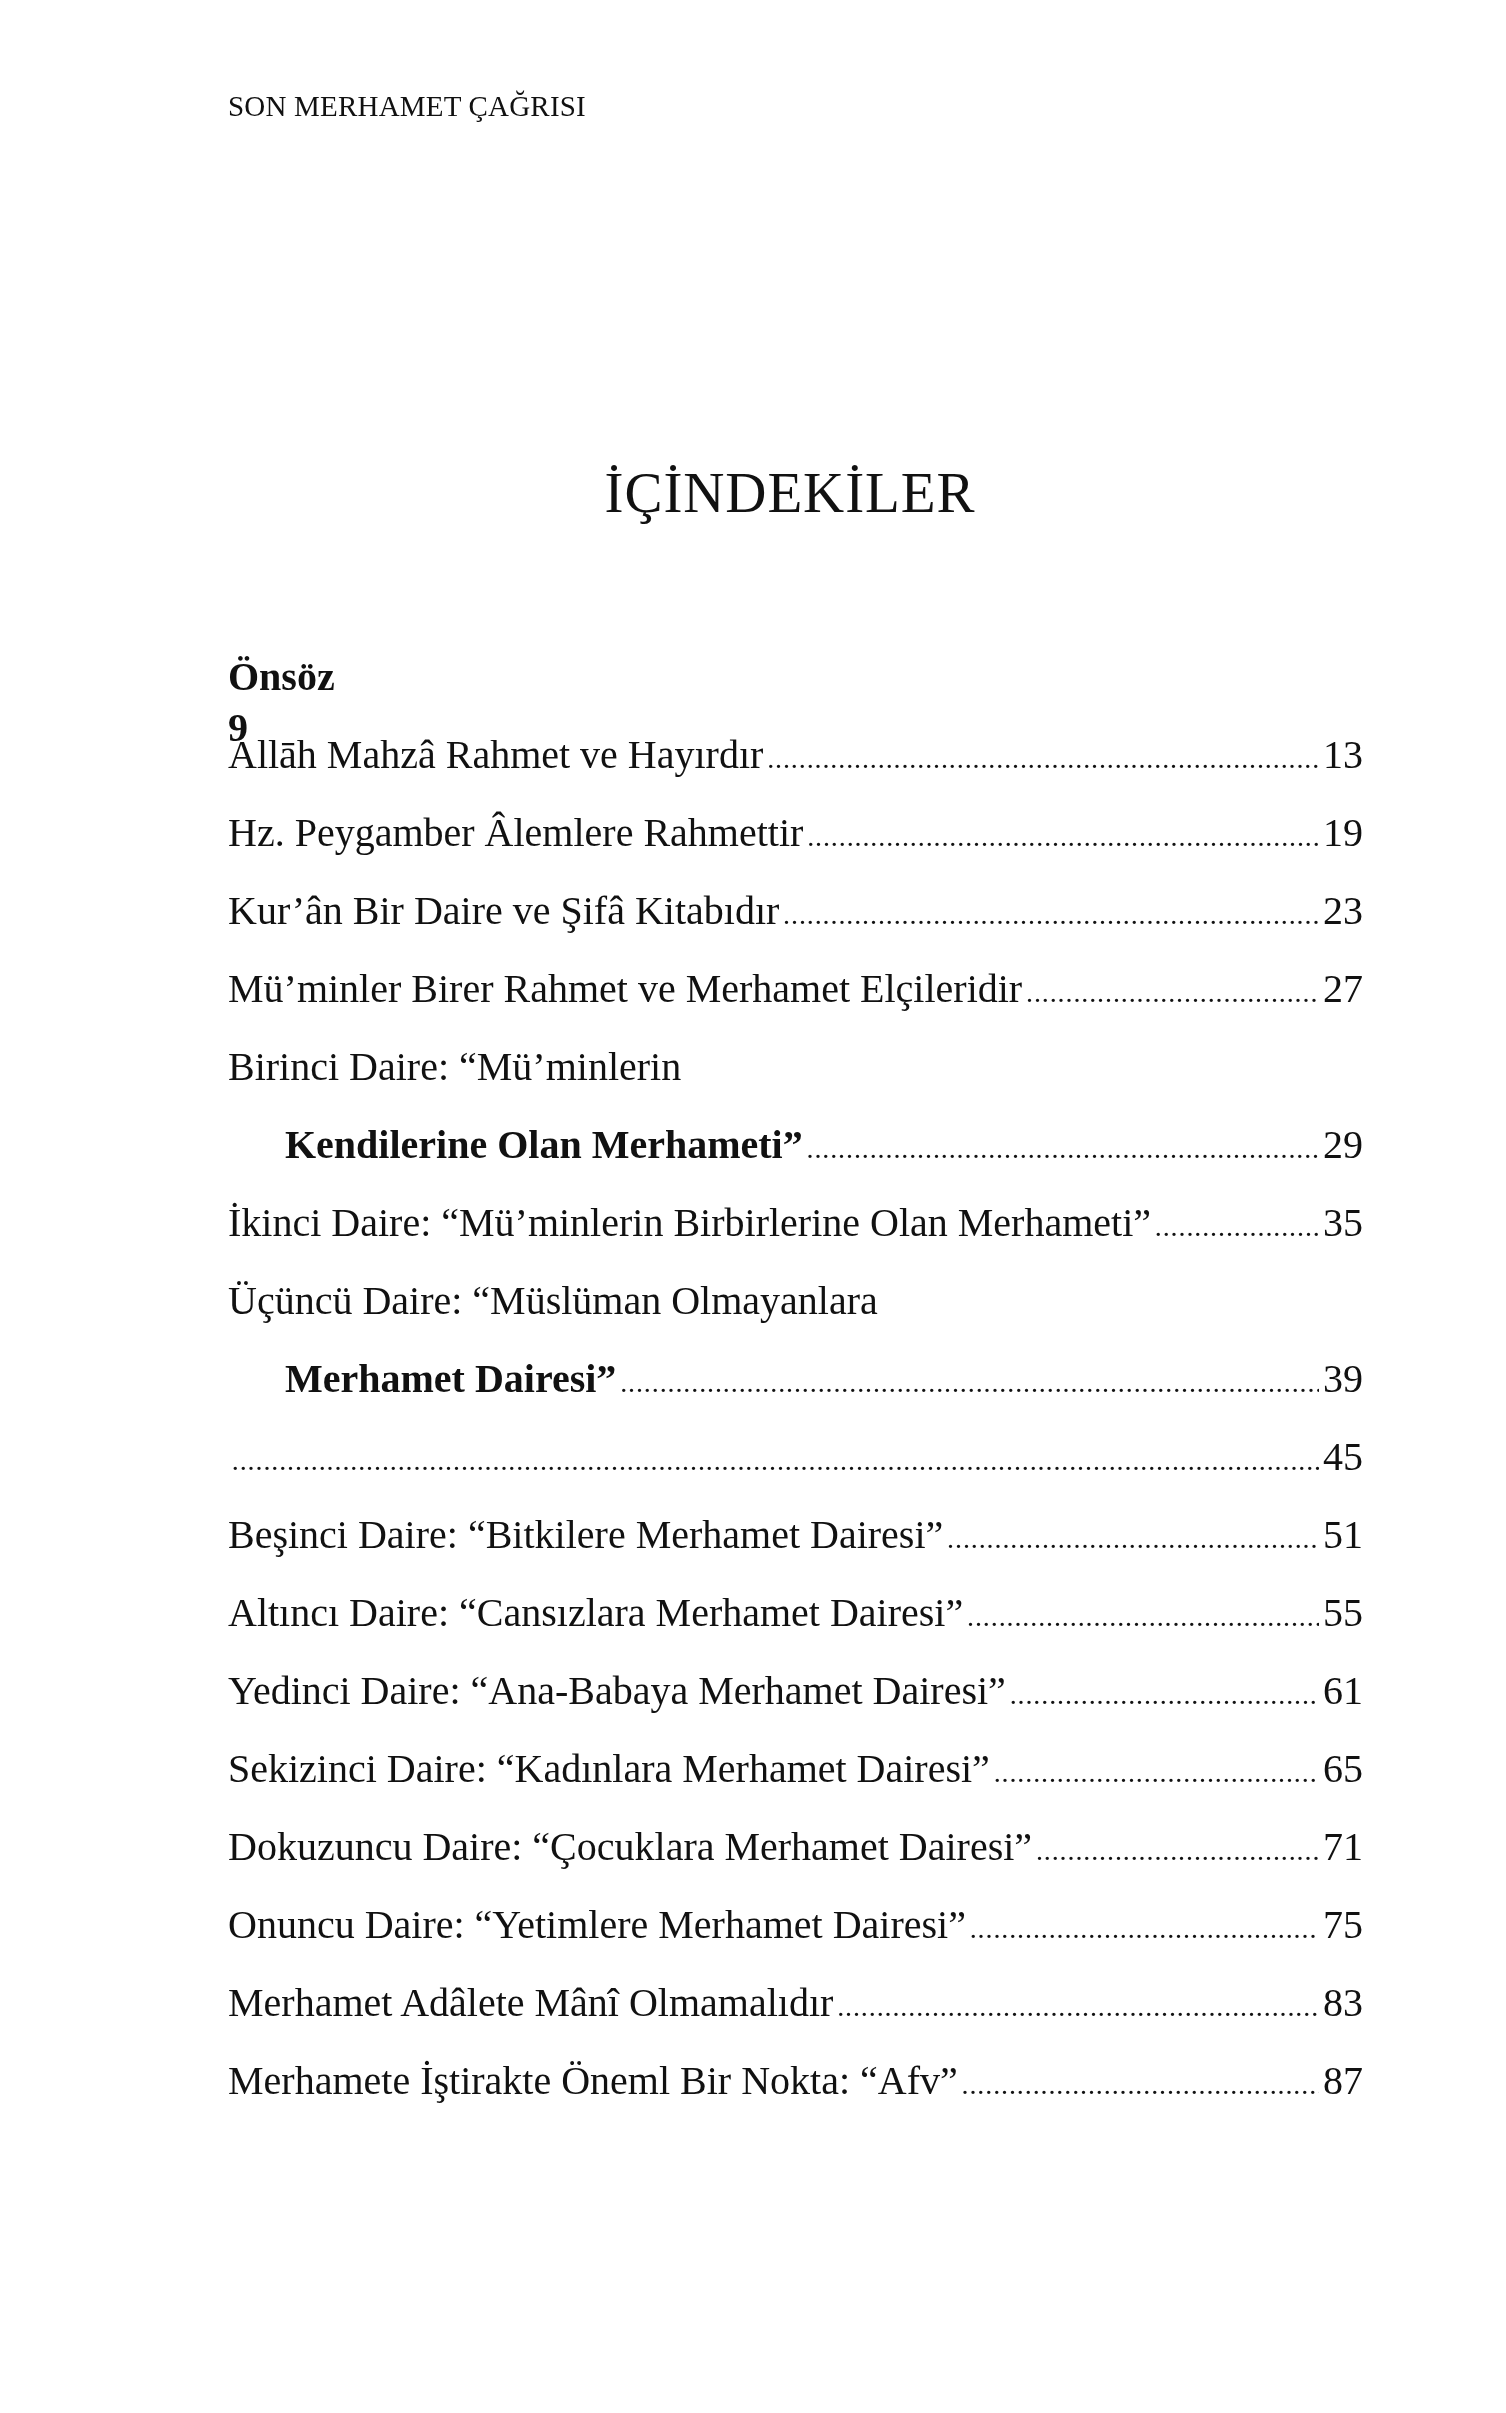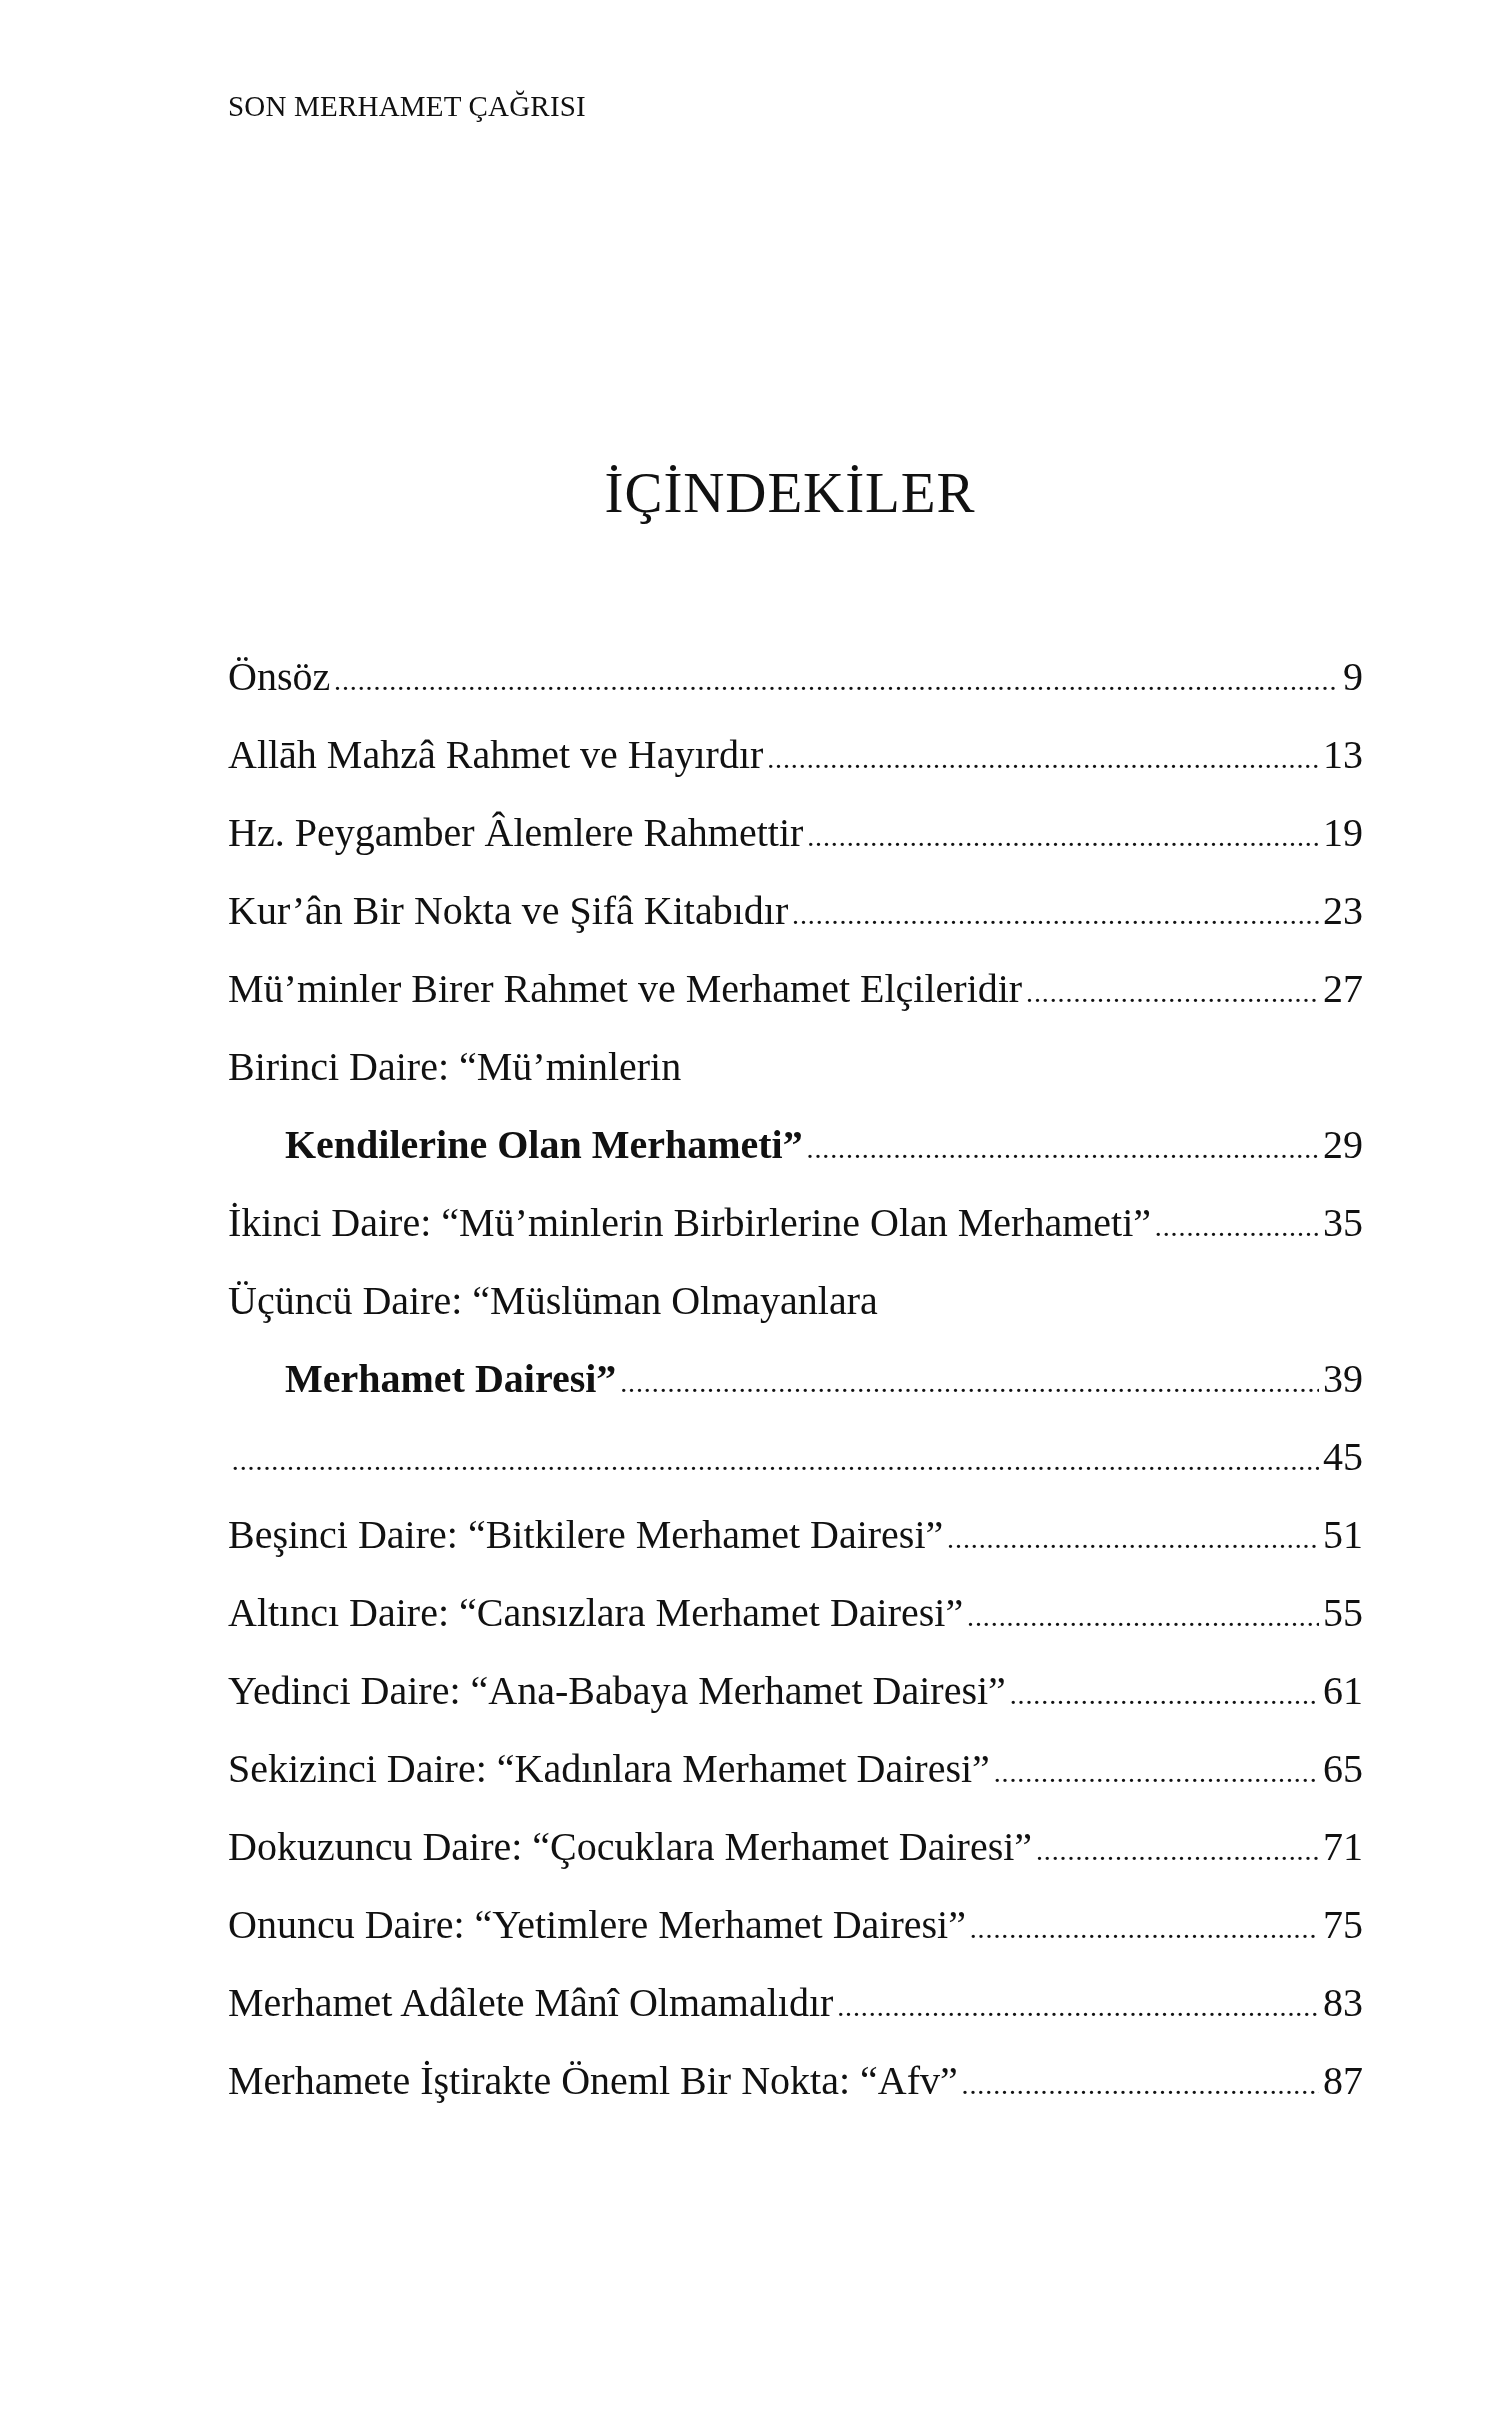--- a/index.html
+++ b/index.html
@@ -6,21 +6,21 @@
   body { width: 1507px; height: 2413px; position: relative; overflow: hidden;
          font-family: "Liberation Serif", "DejaVu Serif", serif; color: #111111; }
   .running-header { position: absolute; left: 228px; top: 90px; font-size: 29px;
          letter-spacing: 0.2px; white-space: nowrap; }
   .page-title { position: absolute; left: 0; width: 1580px; top: 460px; text-align: center;
          font-size: 57px; font-weight: normal; margin: 0; letter-spacing: 0.9px; }
   .toc { position: absolute; left: 228px; top: 651px; width: 1135px; }
   .toc-row { height: 78px; display: flex; align-items: flex-start; font-size: 40px;
          line-height: 51px; white-space: nowrap; }
   .toc-row.indent .toc-title { padding-left: 57px; font-weight: bold; }
-  .toc-row.bold { font-weight: normal; }
+  .toc-row.bold { font-weight: bold; flex-direction: column; }
   .toc-title { flex: 0 0 auto; }
   .toc-leader { flex: 1 1 auto; overflow: hidden; margin: 0 3.8px; font-weight: normal; }
   .toc-leader::after { content: "................................................................................................................................................................................................................................"; letter-spacing: 0.9px; font-size: 28px; }
   .toc-page { flex: 0 0 auto; text-align: right; }
 </style>
 </head>
 <body>
 
 <div class="running-header">SON MERHAMET ÇAĞRISI</div>
 
@@ -36,21 +36,21 @@
       <span class="toc-title">Allāh Mahzâ Rahmet ve Hayırdır</span>
       <span class="toc-leader"></span>
       <span class="toc-page">13</span>
     </div>
     <div class="toc-row">
       <span class="toc-title">Hz. Peygamber Âlemlere Rahmettir</span>
       <span class="toc-leader"></span>
       <span class="toc-page">19</span>
     </div>
     <div class="toc-row">
-      <span class="toc-title">Kur’ân Bir Nokta ve Şifâ Kitabıdır</span>
+      <span class="toc-title">Kur’ân Bir Daire ve Şifâ Kitabıdır</span>
       <span class="toc-leader"></span>
       <span class="toc-page">23</span>
     </div>
     <div class="toc-row">
       <span class="toc-title">Mü’minler Birer Rahmet ve Merhamet Elçileridir</span>
       <span class="toc-leader"></span>
       <span class="toc-page">27</span>
     </div>
     <div class="toc-row">
       <span class="toc-title">Birinci Daire: “Mü’minlerin</span>

